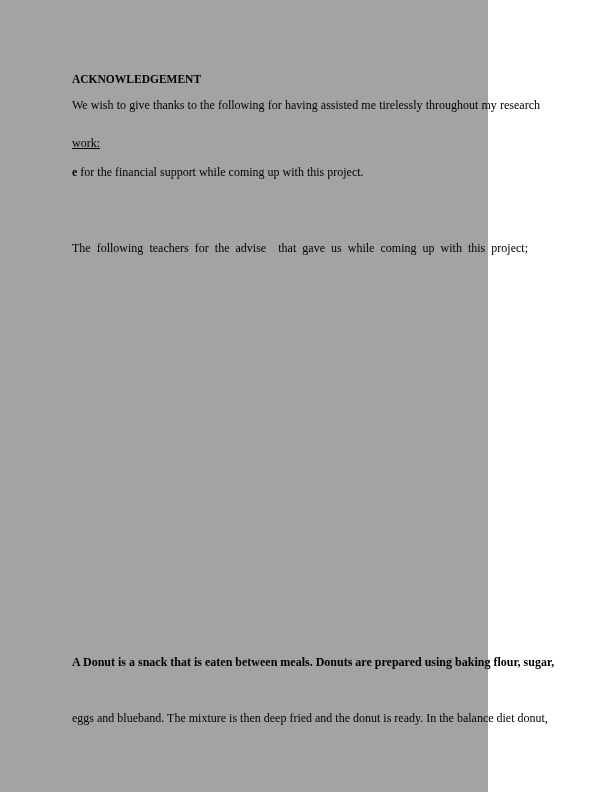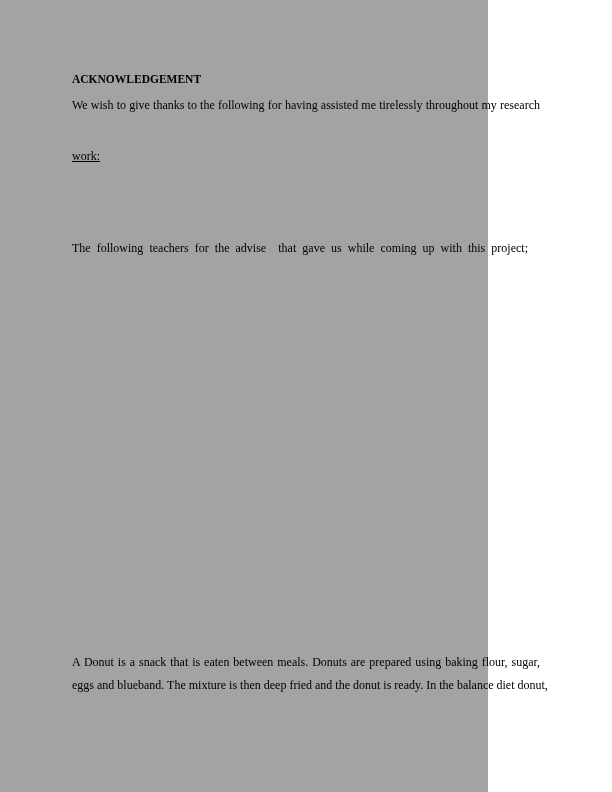--- a/index.html
+++ b/index.html
@@ -45,24 +45,27 @@
   </style>
 </head>
 <body>
 
 <div class="page">
 
   <div class="line heading" style="top:72px;">ACKNOWLEDGEMENT</div>
 
   <div class="line justify" style="top:98px;">We wish to give thanks to the following for having assisted me tirelessly throughout my research</div>
 
-  <div class="line" style="top:149px;text-decoration:underline;">work:</div>
+  <div class="line" style="top:136px;text-decoration:underline;">work:</div>
 
+  <div class="line" style="top:165px;">
+    <span class="bold-inline">e</span><span> for the financial support while coming up with this project.</span>
+  </div>
 
 
   <div class="line justify" style="top:241px; width:456px; white-space:pre;font-family:Liberation Serif, serif;">The following teachers for the advise  that gave us while coming up with this project;</div>
 
 
-  <div class="line justify" style="top:655px;">A Donut is a snack that is eaten between meals. Donuts are prepared using baking flour, sugar,</div>
+  <div class="line justify" style="top:655px;font-weight:bold;">A Donut is a snack that is eaten between meals. Donuts are prepared using baking flour, sugar,</div>
 
-  <div class="line justify" style="top:678px;">eggs and blueband. The mixture is then deep fried and the donut is ready. In the balance diet donut,</div>
+  <div class="line justify" style="top:711px;">eggs and blueband. The mixture is then deep fried and the donut is ready. In the balance diet donut,</div>
 
 </div>
 
 </body></html>

